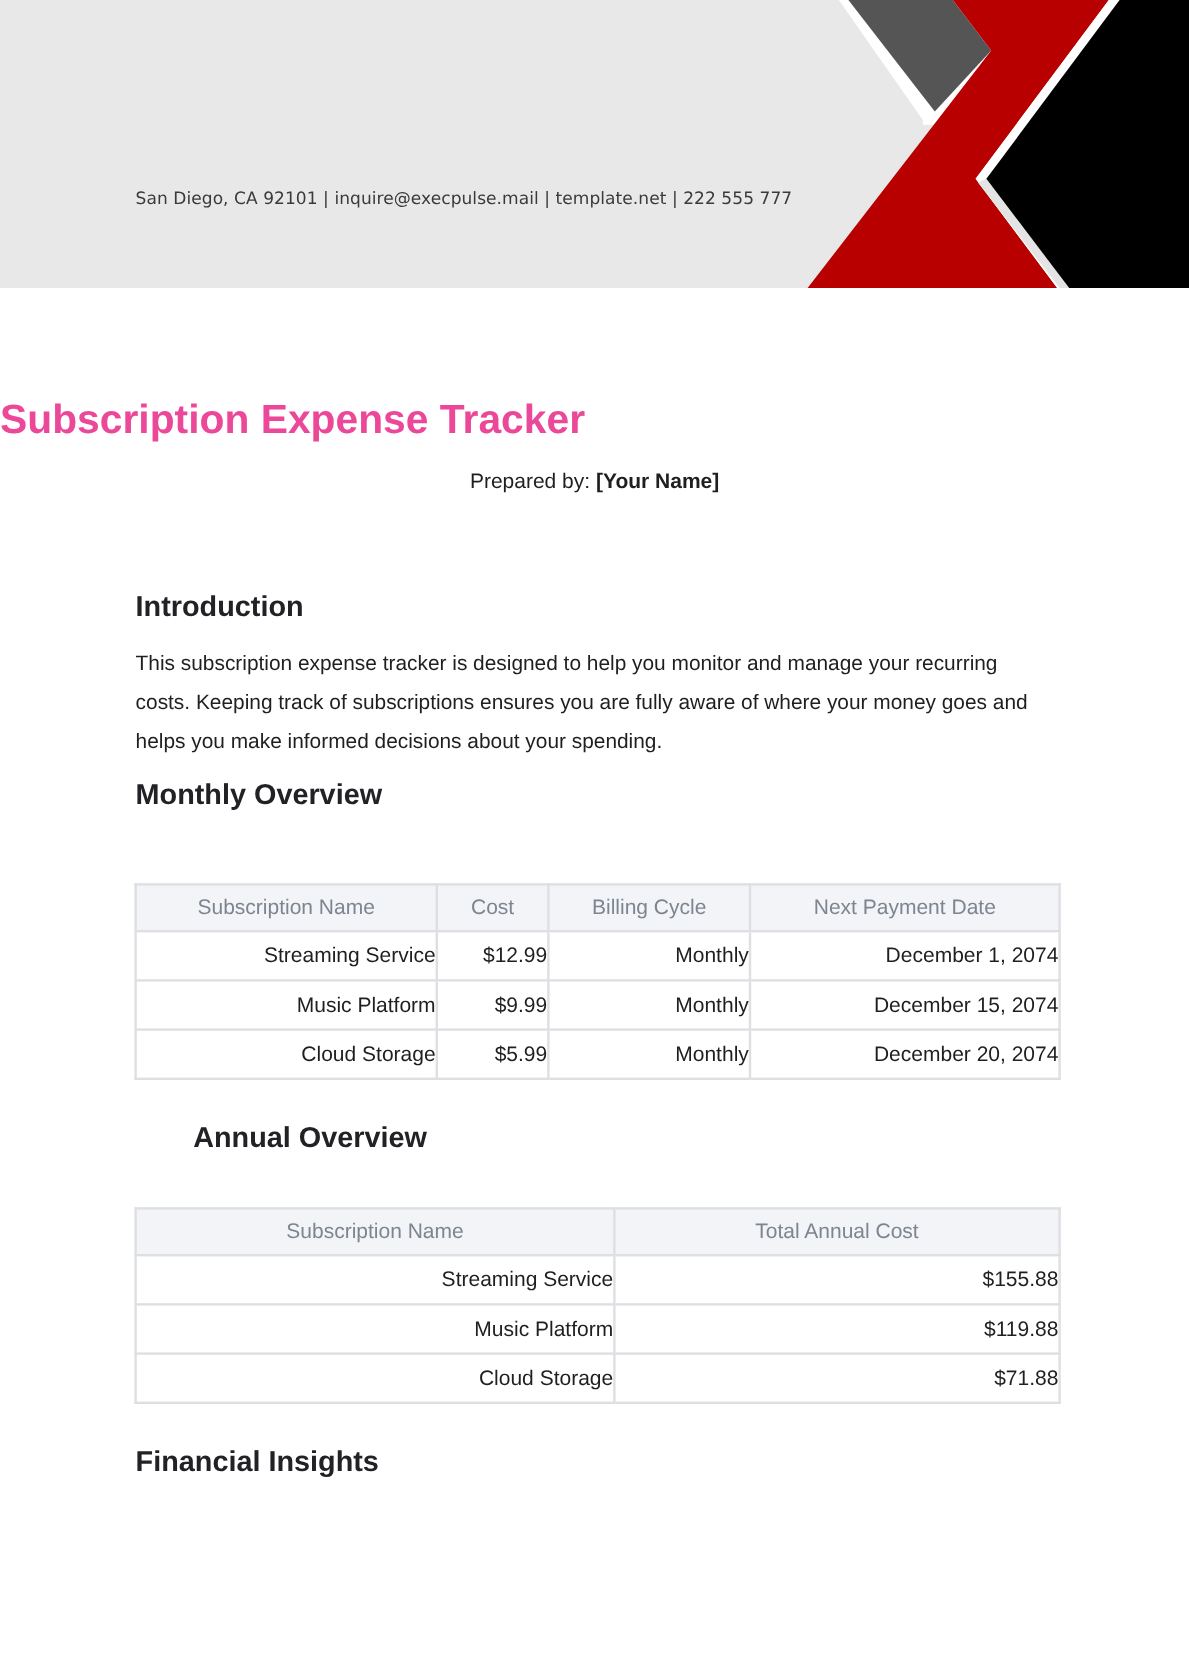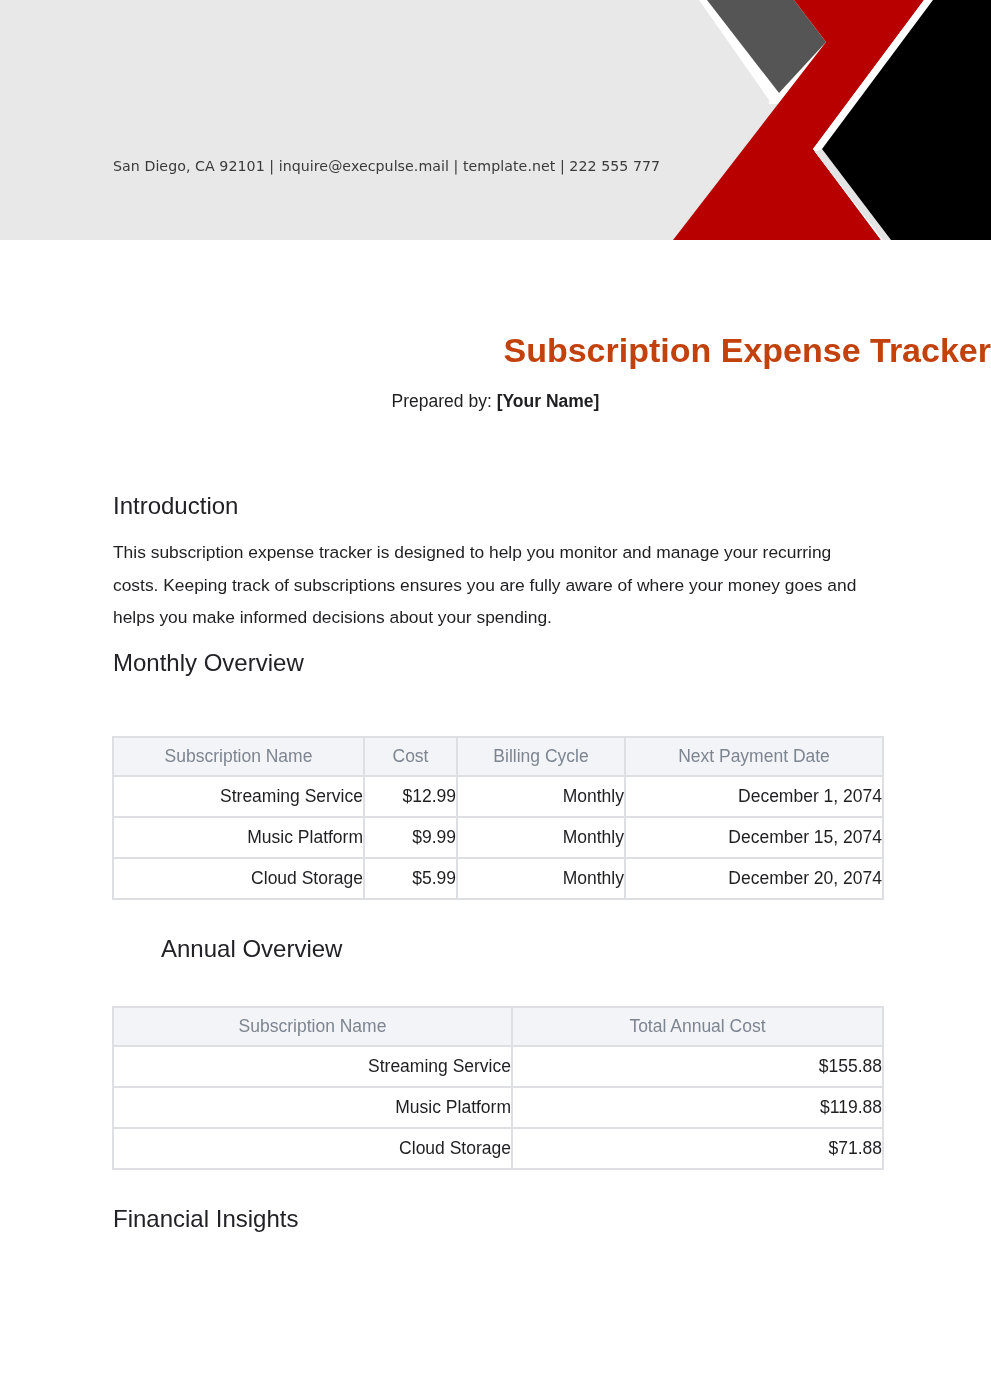--- a/index.html
+++ b/index.html
@@ -11,31 +11,31 @@
     background: #e8e8e8; overflow: hidden;
   }
   .header svg { position: absolute; left: 0; top: 0; }
   .contact {
     position: absolute; left: 113px; top: 158px;
     font-family: "DejaVu Sans", sans-serif; font-size: 14.2px; color: #3a3a3a;
     letter-spacing: 0.05px; white-space: nowrap;
   }
 
   .title {
-    position: absolute; left: 0; width: 991px; top: 331px; text-align: right;
-    font-size: 34px; font-weight: bold; color: #c2410c;
+    position: absolute; left: 0; width: 991px; top: 331px; text-align: left;
+    font-size: 34px; font-weight: bold; color: #ec4899;
   }
   .prepared {
     position: absolute; left: 0; width: 991px; top: 391px; text-align: center;
     font-size: 17.5px; color: #1f1f22;
   }
   .prepared b { font-weight: bold; }
 
   h2 {
-    position: absolute; left: 113px; font-size: 24px; font-weight: normal; color: #222226;
+    position: absolute; left: 113px; font-size: 24px; font-weight: bold; color: #222226;
   }
   .intro {
     position: absolute; left: 113px; top: 536px; width: 760px;
     font-size: 17.4px; line-height: 32.5px; color: #1f1f22;
   }
 
   table {
     position: absolute; left: 112px; border-collapse: collapse;
     font-size: 17.5px; color: #1f1f22;
   }

